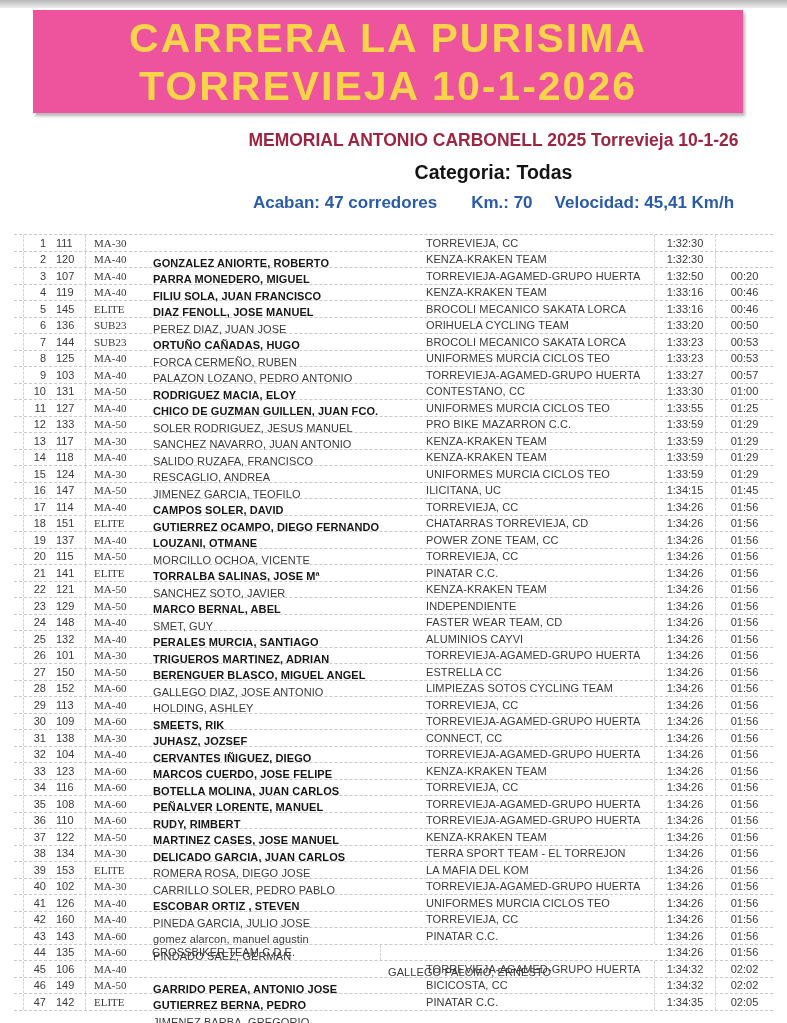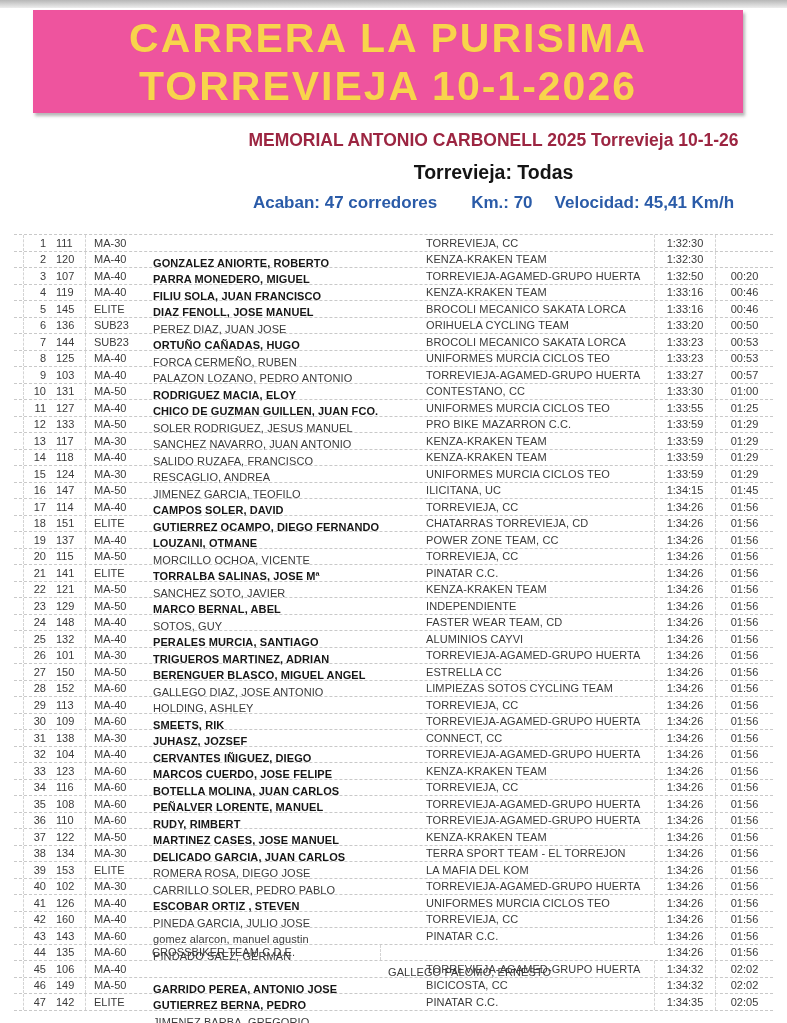--- a/index.html
+++ b/index.html
@@ -40,41 +40,41 @@
   .rtable{
     position:absolute;left:14px;top:234px;width:759px;
     border-top:1px dashed #c9c9c9;
     font-size:11px;color:#3a3a3a;
   }
   .row{display:flex;height:15.5px;border-bottom:1px dashed #c9c9c9;}
   .c{box-sizing:border-box;height:100%;display:flex;align-items:center;white-space:nowrap;overflow:visible;}
   .c-spacer{width:10px;border-right:1px dashed #d4d4d4;}
   .c-pos{width:24px;justify-content:flex-end;padding-right:2px;}
   .c-bib{width:38px;padding-left:8px;border-right:1px dashed #d4d4d4;}
-  .c-cat{width:60px;padding-left:8px;}
+  .c-cat{width:60px;padding-left:8px;font-family:Liberation Serif, serif;}
   .c-name{width:274px;padding-left:7px;letter-spacing:0.1px;margin-top:20px;}
   .c-team{width:235px;padding-left:6px;border-right:1px dashed #d4d4d4;letter-spacing:0.1px;}
   .c-time{width:61px;justify-content:center;border-right:1px dashed #d4d4d4;}
   .c-gap{width:57px;justify-content:center;}
   .bold-name{font-weight:bold;color:#161616;}
 </style>
 </head>
 <body>
 
 <div class="page">
   <div class="top-strip"></div>
 
   <div class="banner">
     <div class="banner-line">CARRERA LA PURISIMA</div>
     <div class="banner-line">TORREVIEJA 10-1-2026</div>
   </div>
 
   <div class="memorial">MEMORIAL ANTONIO CARBONELL 2025 Torrevieja 10-1-26</div>
 
-  <div class="category">Torrevieja: Todas</div>
+  <div class="category">Categoria: Todas</div>
 
   <div class="stats">
     <span>Acaban: 47 corredores</span><span class="sp1"></span><span>Km.: 70</span><span class="sp2"></span><span>Velocidad: 45,41 Km/h</span>
   </div>
 
   <div class="rtable" id="results-table">
       <div class="row">
         <div class="c c-spacer"></div>
         <div class="c c-pos">1</div>
         <div class="c c-bib">111</div>
@@ -292,21 +292,21 @@
         <div class="c c-name bold-name">MARCO BERNAL, ABEL</div>
         <div class="c c-team">KENZA-KRAKEN TEAM</div>
         <div class="c c-time">1:34:26</div>
         <div class="c c-gap">01:56</div>
       </div>
       <div class="row">
         <div class="c c-spacer"></div>
         <div class="c c-pos">23</div>
         <div class="c c-bib">129</div>
         <div class="c c-cat">MA-50</div>
-        <div class="c c-name">SOTOS, GUY</div>
+        <div class="c c-name">SMET, GUY</div>
         <div class="c c-team">INDEPENDIENTE</div>
         <div class="c c-time">1:34:26</div>
         <div class="c c-gap">01:56</div>
       </div>
       <div class="row">
         <div class="c c-spacer"></div>
         <div class="c c-pos">24</div>
         <div class="c c-bib">148</div>
         <div class="c c-cat">MA-40</div>
         <div class="c c-name bold-name">PERALES MURCIA, SANTIAGO</div>

